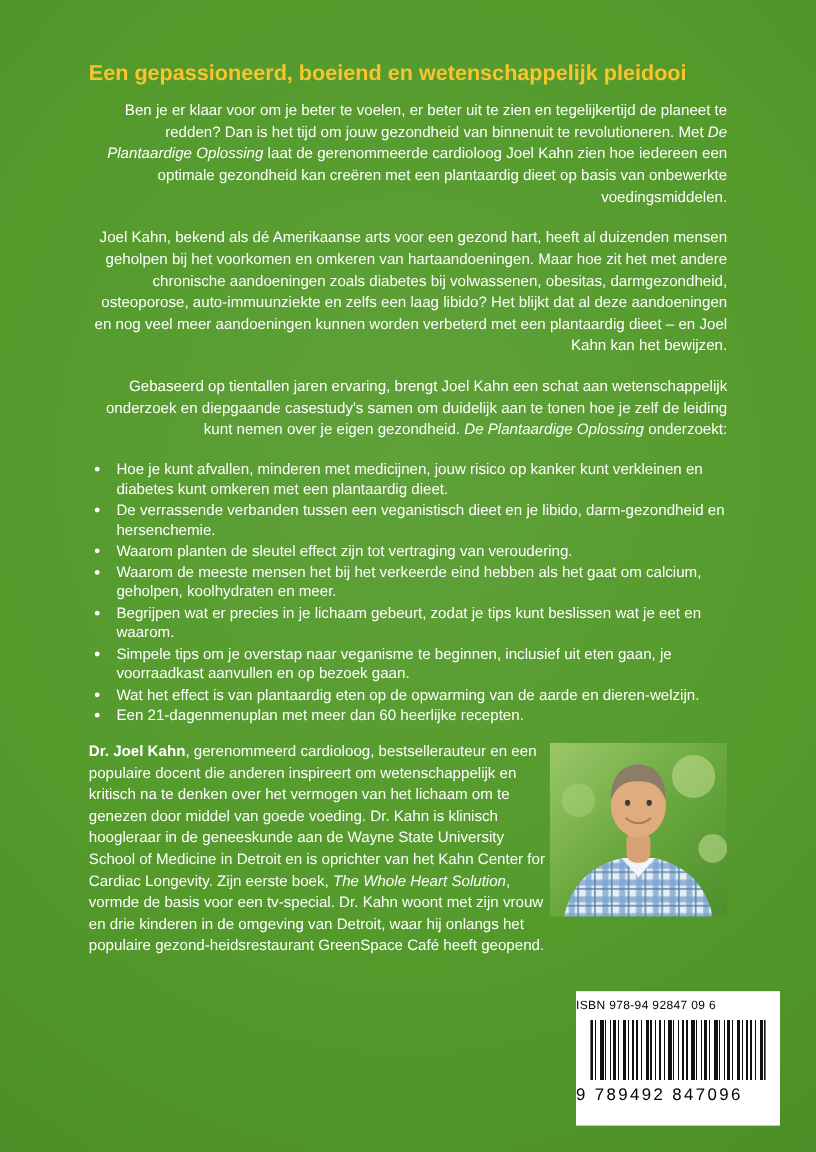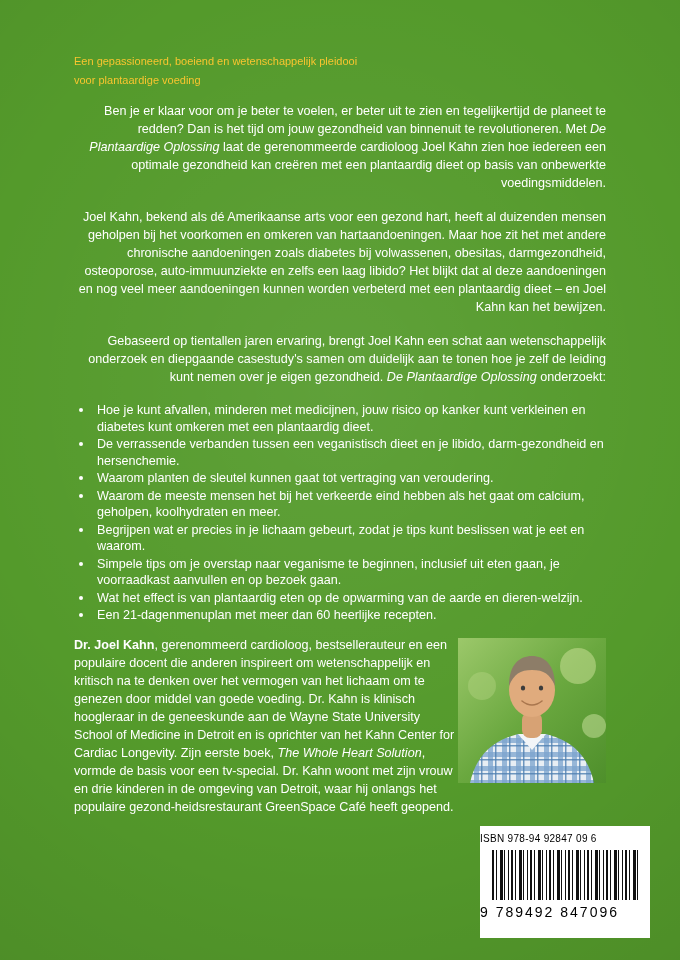--- a/index.html
+++ b/index.html
@@ -12,21 +12,21 @@
   .vignette {
     position:absolute; inset:0; pointer-events:none;
     background: radial-gradient(120% 95% at 50% 40%,
       rgba(255,255,255,0.07) 0%, rgba(0,0,0,0) 45%, rgba(0,0,0,0.14) 100%);
   }
   .content {
     position:absolute; left:74px; top:52px; width:532px;
   }
   .tagline {
     color: var(--heading, #f9c52f);
-    font-size:11px; line-height:19px; font-weight:normal;
+    font-size:18px; line-height:19px; font-weight:bold;
     margin:0 0 12px 0;
   }
   .tagline span { display:block; }
   .para {
     font-size:12.6px; line-height:18px; margin:0 0 16px 0;text-align:right;
   }
   .it { font-style: italic; }
   .b  { font-weight: bold; }
   ul.bullets {
     list-style:none; margin:10px 0 12px 0; padding:0;
@@ -71,33 +71,32 @@
 </style>
 </head>
 <body style="--background: #549a2b; --heading: #f9c52f; --text: #ffffff; --barcode_bg: #ffffff; --barcode_text: #000000;">
 
 <div class="vignette"></div>
 
 <div class="content">
 
   <h1 class="tagline">
       <span>Een gepassioneerd, boeiend en wetenschappelijk pleidooi</span>
-      <span>voor plantaardige voeding</span>
     </h1>
 
   <p class="para"><span>Ben je er klaar voor om je beter te voelen, er beter uit te zien en tegelijkertijd de planeet te redden? Dan is het tijd om jouw gezondheid van binnenuit te revolutioneren. Met </span><span class="it">De Plantaardige Oplossing</span><span> laat de gerenommeerde cardioloog Joel Kahn zien hoe iedereen een optimale gezondheid kan creëren met een plantaardig dieet op basis van onbewerkte voedingsmiddelen.</span></p>
 
   <p class="para"><span>Joel Kahn, bekend als dé Amerikaanse arts voor een gezond hart, heeft al duizenden mensen geholpen bij het voorkomen en omkeren van hartaandoeningen. Maar hoe zit het met andere chronische aandoeningen zoals diabetes bij volwassenen, obesitas, darmgezondheid, osteoporose, auto-immuunziekte en zelfs een laag libido? Het blijkt dat al deze aandoeningen en nog veel meer aandoeningen kunnen worden verbeterd met een plantaardig dieet – en Joel Kahn kan het bewijzen.</span></p>
 
   <p class="para"><span>Gebaseerd op tientallen jaren ervaring, brengt Joel Kahn een schat aan wetenschappelijk onderzoek en diepgaande casestudy's samen om duidelijk aan te tonen hoe je zelf de leiding kunt nemen over je eigen gezondheid. </span><span class="it">De Plantaardige Oplossing</span><span> onderzoekt:</span></p>
 
   <ul class="bullets">
     <li>Hoe je kunt afvallen, minderen met medicijnen, jouw risico op kanker kunt verkleinen en diabetes kunt omkeren met een plantaardig dieet.</li>
     <li>De verrassende verbanden tussen een veganistisch dieet en je libido, darm-gezondheid en hersenchemie.</li>
-    <li>Waarom planten de sleutel kunnen gaat tot vertraging van veroudering.</li>
+    <li>Waarom planten de sleutel effect zijn tot vertraging van veroudering.</li>
     <li>Waarom de meeste mensen het bij het verkeerde eind hebben als het gaat om calcium, geholpen, koolhydraten en meer.</li>
     <li>Begrijpen wat er precies in je lichaam gebeurt, zodat je tips kunt beslissen wat je eet en waarom.</li>
     <li>Simpele tips om je overstap naar veganisme te beginnen, inclusief uit eten gaan, je voorraadkast aanvullen en op bezoek gaan.</li>
     <li>Wat het effect is van plantaardig eten op de opwarming van de aarde en dieren-welzijn.</li>
     <li>Een 21-dagenmenuplan met meer dan 60 heerlijke recepten.</li>
   </ul>
 
   <div class="bio-row">
     <p class="bio-text"><span class="b">Dr. Joel Kahn</span><span>, gerenommeerd cardioloog, bestsellerauteur en een populaire docent die anderen inspireert om wetenschappelijk en kritisch na te denken over het vermogen van het lichaam om te genezen door middel van goede voeding. Dr. Kahn is klinisch hoogleraar in de geneeskunde aan de Wayne State University School of Medicine in Detroit en is oprichter van het Kahn Center for Cardiac Longevity. Zijn eerste boek, </span><span class="it">The Whole Heart Solution</span><span>, vormde de basis voor een tv-special. Dr. Kahn woont met zijn vrouw en drie kinderen in de omgeving van Detroit, waar hij onlangs het populaire gezond-heidsrestaurant GreenSpace Café heeft geopend.</span></p>
 

